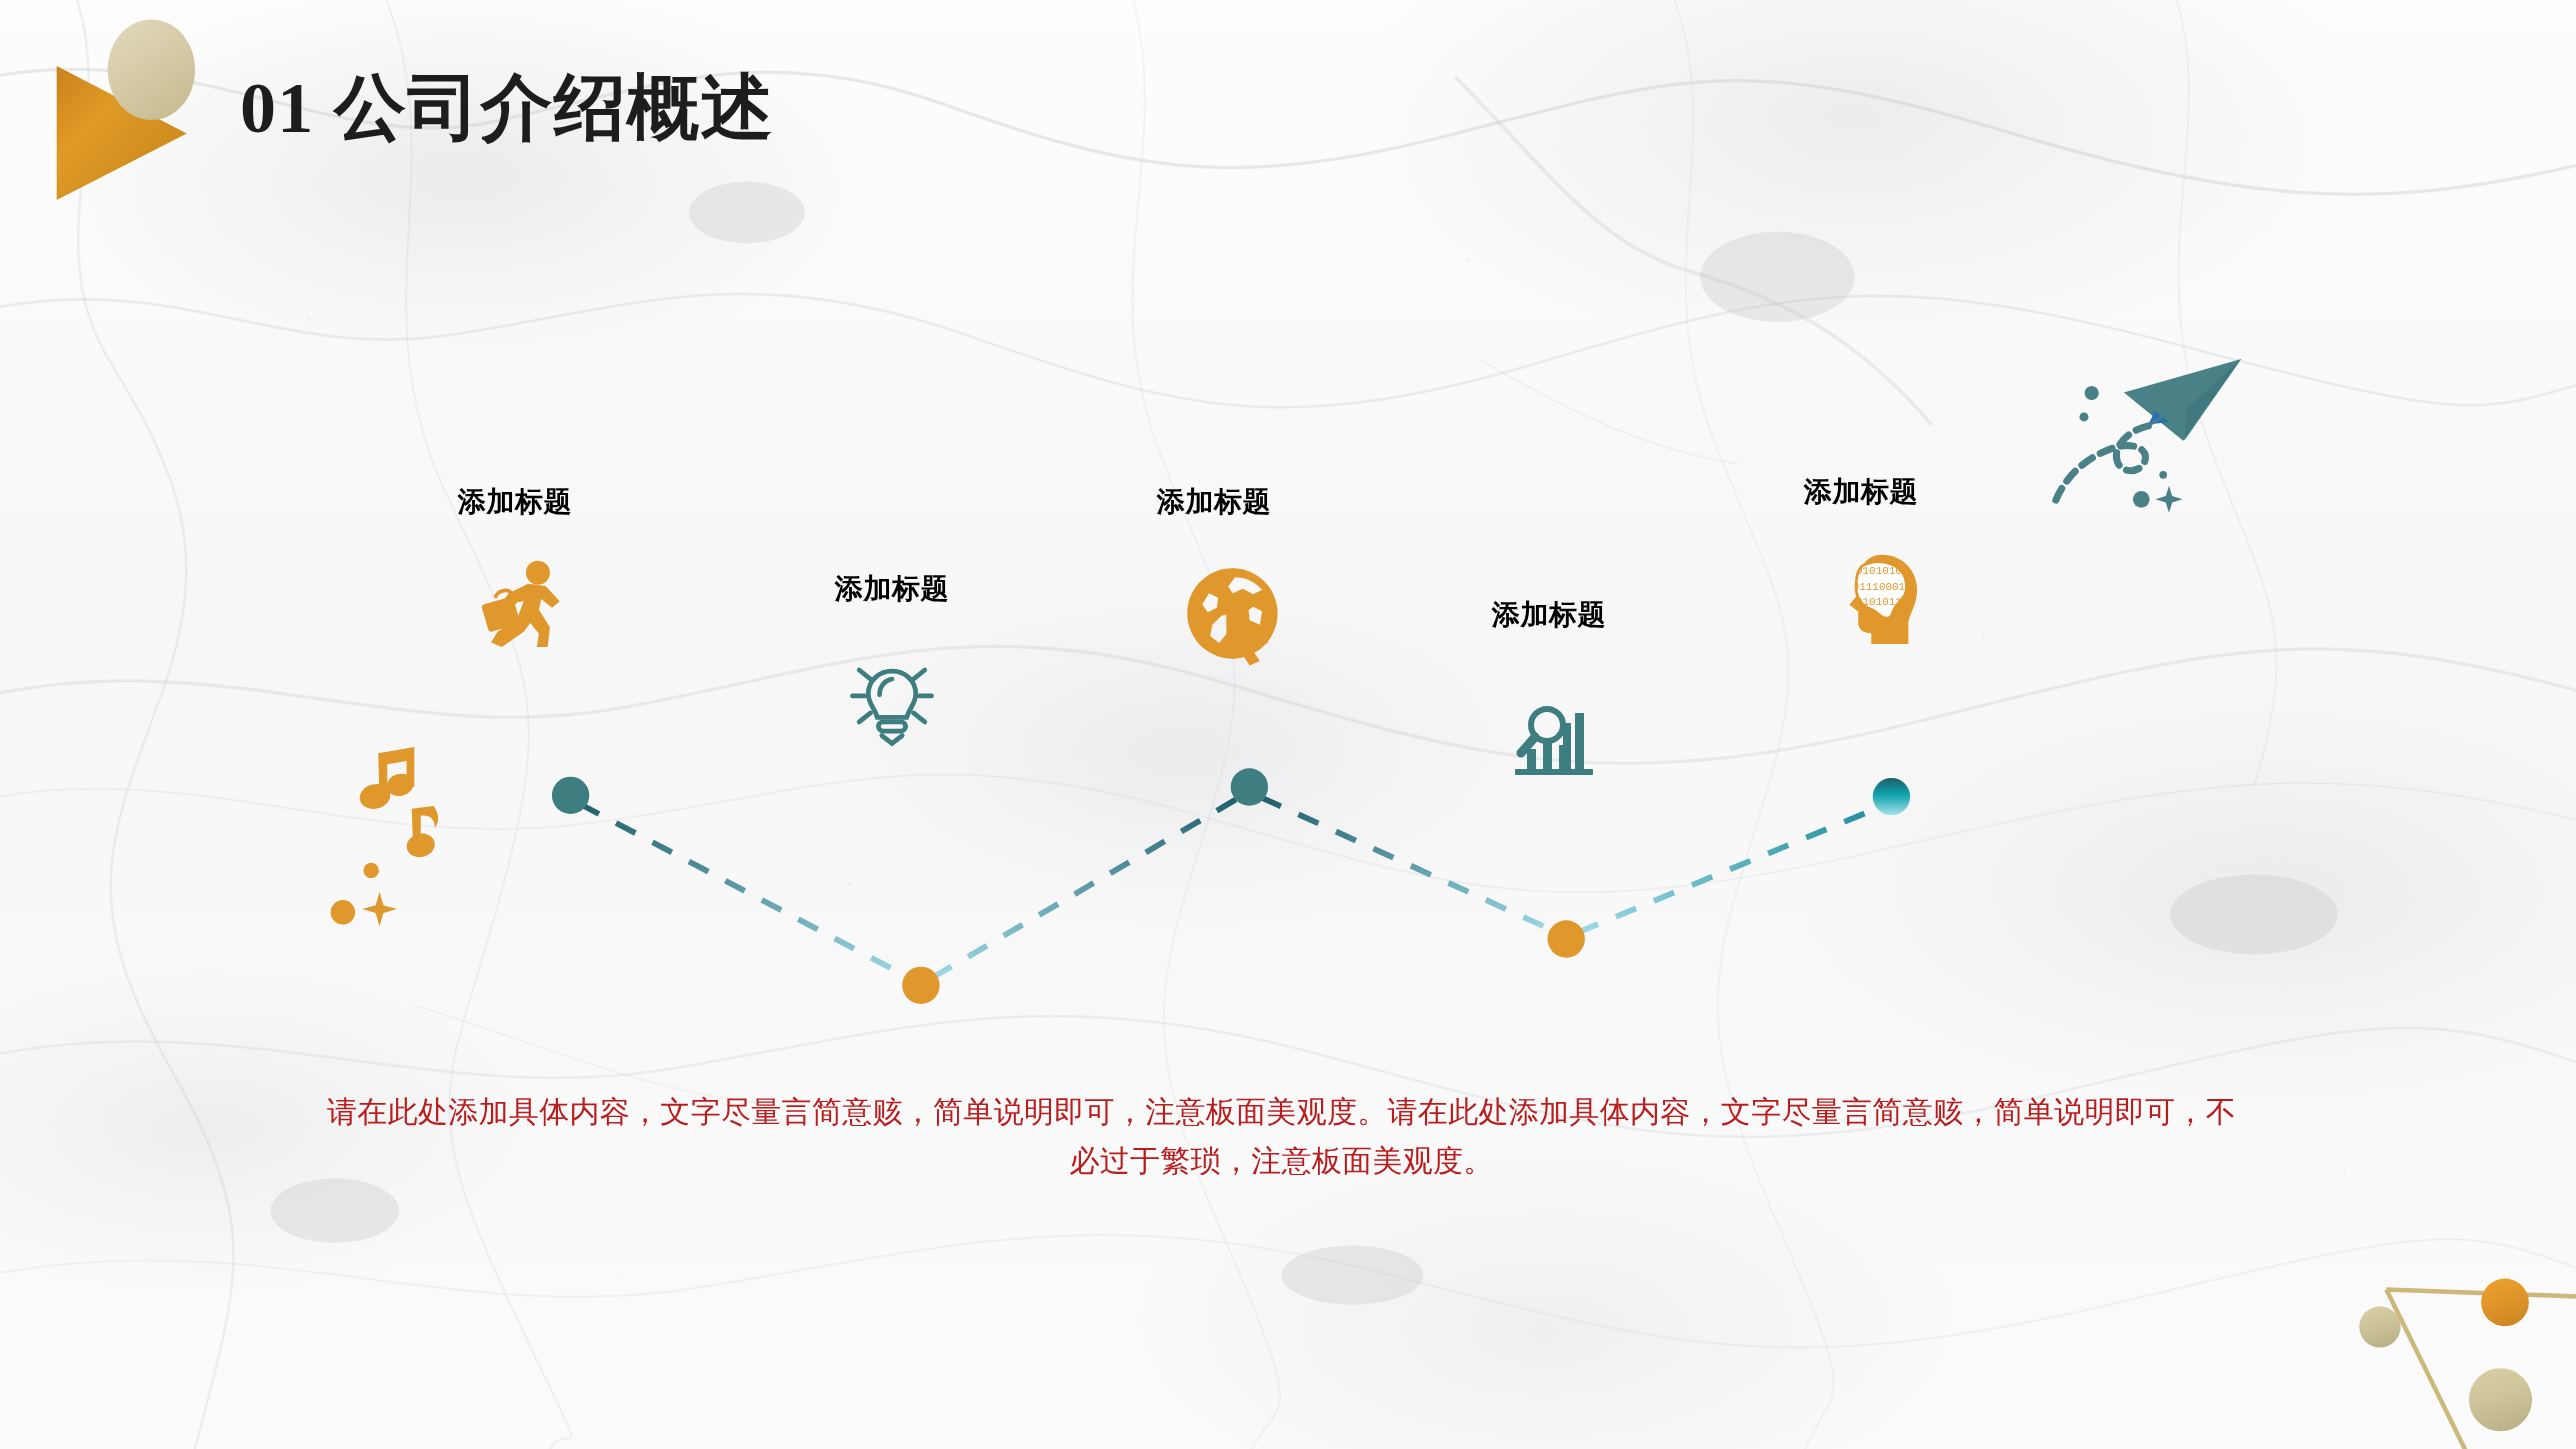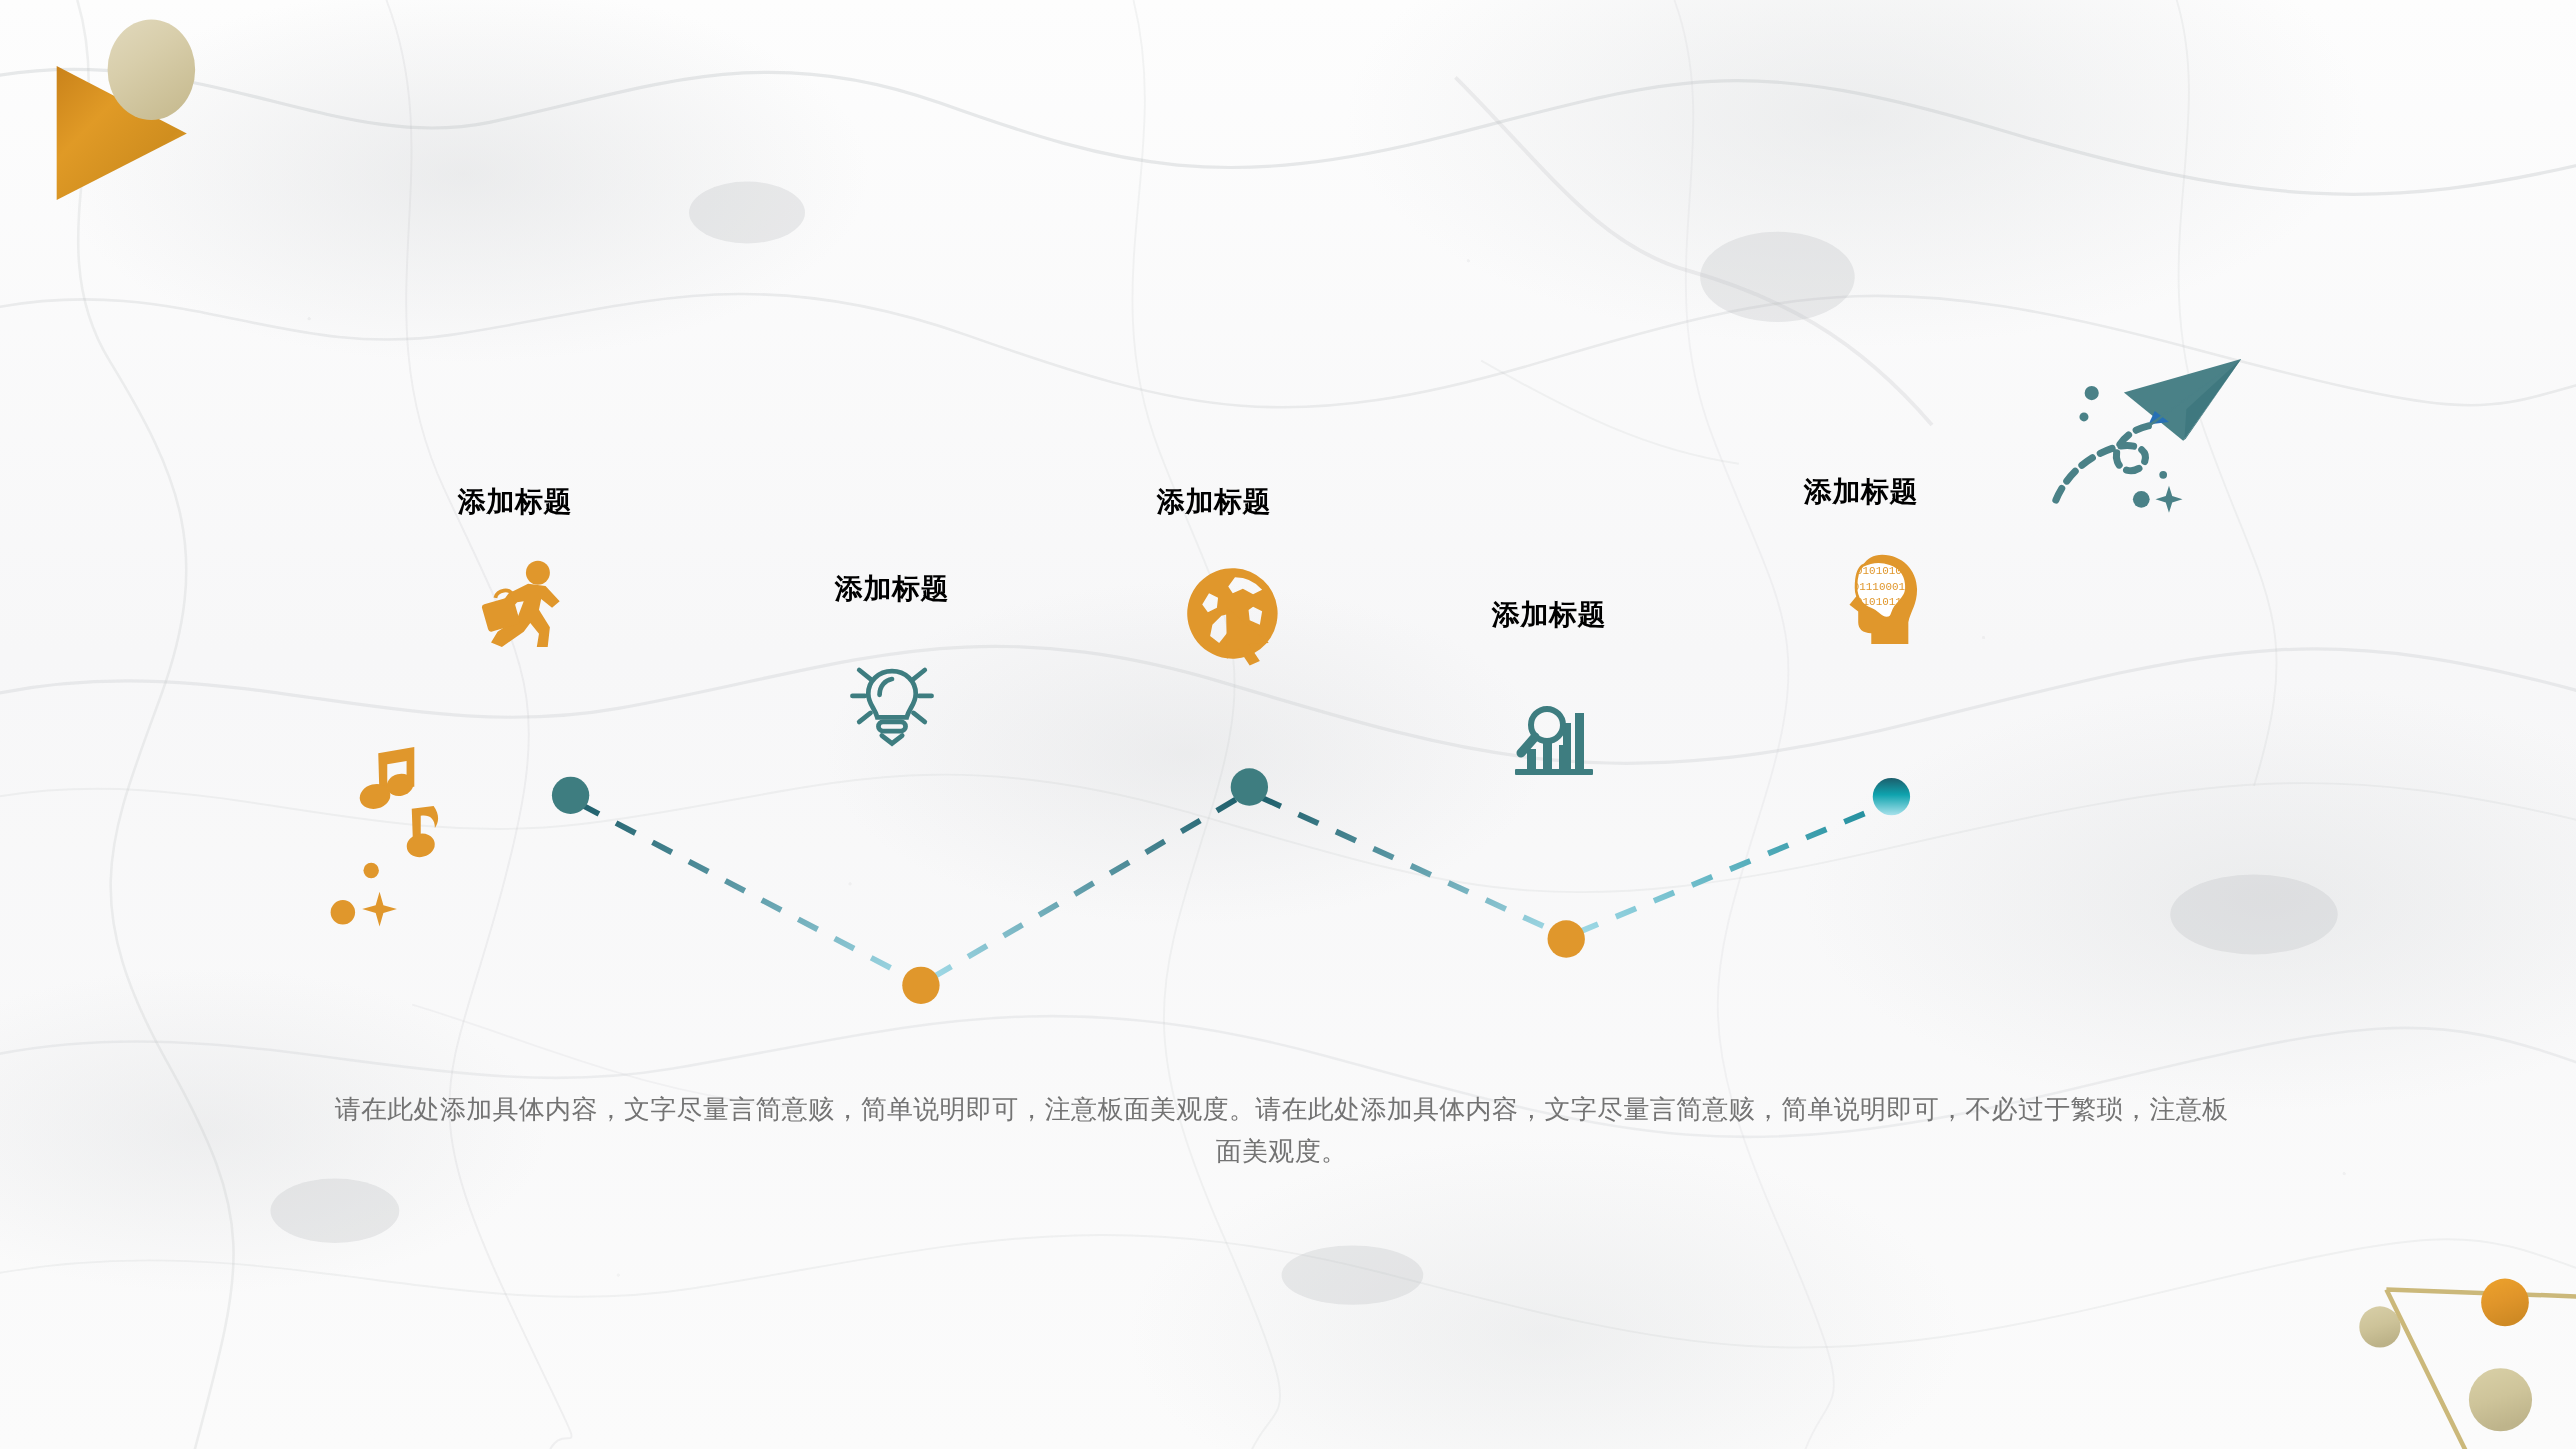--- a/index.html
+++ b/index.html
@@ -69,23 +69,23 @@
   }
   .node-icon { position: absolute; transform: translateX(-50%); }
 
   
   .body-copy {
     position: absolute;
     left: 322px;
     top: 1088px;
     width: 1919px;
     text-align: center;
-    font-size: 26px;
+    font-size: 30px;
     line-height: 1.62;
-    color: #737373;
+    color: #b91c1c;
     letter-spacing: 0.3px;
   }
 
   .deco { position: absolute; }
 </style>
 </head>
 <body>
 
 <div id="slide">
 
@@ -128,20 +128,21 @@
         <stop offset="0%" stop-color="#c9821a"></stop>
         <stop offset="35%" stop-color="#e09a26"></stop>
         <stop offset="70%" stop-color="#d08e1f"></stop>
         <stop offset="100%" stop-color="#e5a433"></stop>
       </linearGradient>
     </defs>
     <polygon points="88,102 88,310 290,207" fill="url(#orangeTri)"></polygon>
     <ellipse cx="235" cy="108" rx="68" ry="78" fill="url(#khakiSphere)"></ellipse>
   </svg>
 
+  <div class="page-title">01 公司介绍概述</div>
 
   <svg style="position:absolute; left:0; top:0;" width="2576" height="1449" viewBox="0 0 4000 2250">
     <defs>
       <linearGradient id="seg1" x1="0" y1="0" x2="1" y2="1" gradientUnits="objectBoundingBox">
         <stop offset="0%" stop-color="#1f5f6b"></stop>
         <stop offset="100%" stop-color="#9fd9e6"></stop>
       </linearGradient>
       <linearGradient id="seg2" x1="0" y1="1" x2="1" y2="0" gradientUnits="objectBoundingBox">
         <stop offset="0%" stop-color="#9fd9e6"></stop>
         <stop offset="100%" stop-color="#1f5f6b"></stop>

